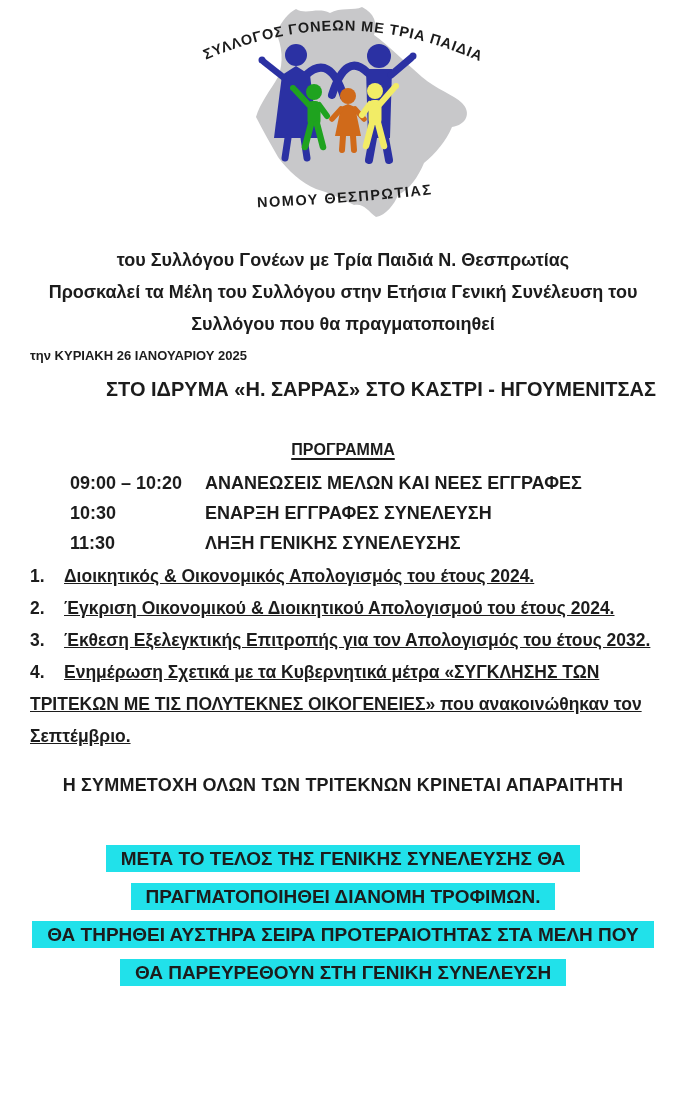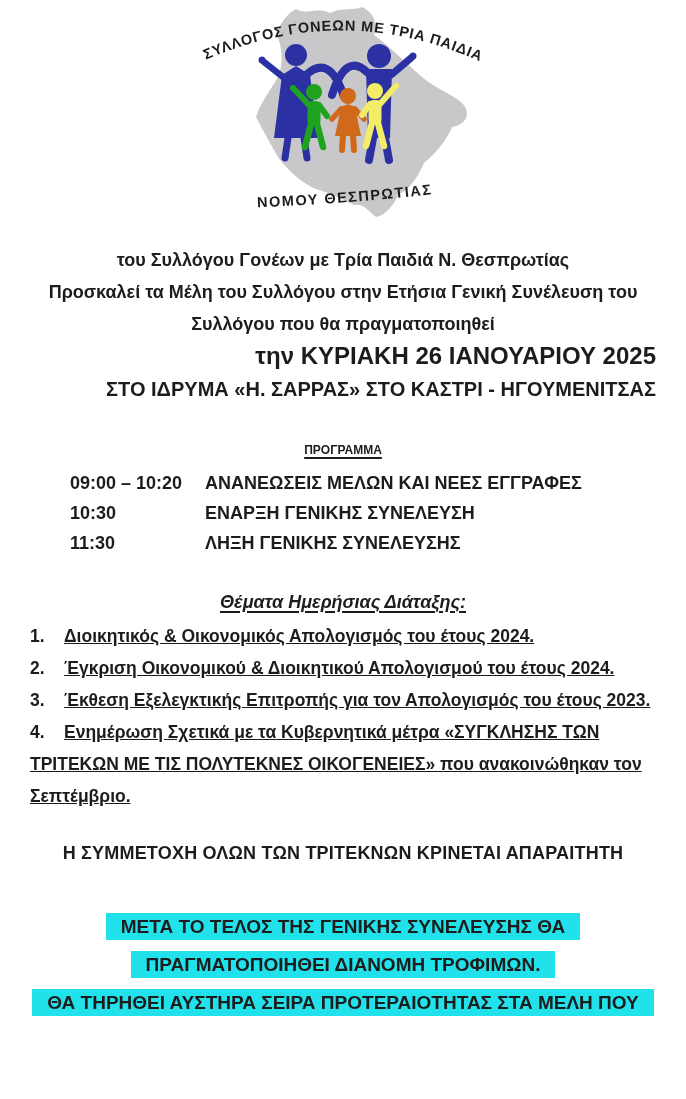--- a/index.html
+++ b/index.html
@@ -12,42 +12,42 @@
     overflow: hidden;
     font-family: "Liberation Sans", sans-serif;
     font-weight: bold;
     color: #1c1c1c;
   }
   .logo-wrap { display: flex; justify-content: center; padding-top: 5px; height: 212px; }
   .content { padding: 0 30px; }
 
   .intro { margin-top: 27px; }
   .intro-line { font-size: 18px; line-height: 32px; text-align: center; white-space: nowrap; }
-  .date-line  { font-size: 24px; line-height: 32px; text-align: right; white-space: nowrap; }
+  .date-line  { font-size: 13px; line-height: 32px; text-align: left; white-space: nowrap; }
   .venue-line { font-size: 20px; line-height: 34px; text-align: right; white-space: nowrap; }
 
   .program-title {
-    margin-top: 28px; font-size: 12px; line-height: 32px; text-align: center;
+    margin-top: 28px; font-size: 16px; line-height: 32px; text-align: center;
     text-decoration: underline; text-decoration-thickness: 2px; text-underline-offset: 3px;
   }
   .program-rows { margin-top: 2px; margin-left: 40px; }
   .program-row { display: flex; font-size: 18px; line-height: 30px; }
   .program-time { width: 135px; flex: none; }
   .program-activity { flex: 1; white-space: nowrap; }
 
   .agenda-title {
     margin-top: 28px; font-size: 18px; line-height: 32px; text-align: center; font-style: italic;
     text-decoration: underline; text-decoration-thickness: 2px; text-underline-offset: 3px;
   }
   .agenda-items { margin-top: 2px; text-decoration: underline; }
   .agenda-item { font-size: 17.5px; line-height: 32px; }
   .agenda-item.single { white-space: nowrap; }
   .agenda-num { display: inline-block; min-width: 34px; }
 
-  .notice { margin-top: 26px; font-size: 18px; line-height: 30px; text-align: center; white-space: nowrap; letter-spacing: 0.2px; }
+  .notice { margin-top: 18px; font-size: 18px; line-height: 30px; text-align: center; white-space: nowrap; letter-spacing: 0.2px; }
 
   .highlights { margin-top: 40px; }
   .hl-line { line-height: 37px; text-align: center; white-space: nowrap; }
   .hl { background: var(--hl, #21e1ea); padding: 3px 15px; font-size: 19px; }
 
   .logo-arc-text { font-family: "Liberation Sans", sans-serif; font-weight: bold; fill: #1b1b1b; }
   .arc-top { font-size: 14.5px; letter-spacing: 0.8px; }
   .arc-bottom { font-size: 14.5px; letter-spacing: 1.5px; }
 </style>
 </head>
@@ -157,46 +157,46 @@
     </div>
 
     <div class="program-title">ΠΡΟΓΡΑΜΜΑ</div>
     <div class="program-rows">
       <div class="program-row">
         <span class="program-time">09:00 – 10:20</span>
         <span class="program-activity">ΑΝΑΝΕΩΣΕΙΣ ΜΕΛΩΝ ΚΑΙ ΝΕΕΣ ΕΓΓΡΑΦΕΣ</span>
       </div>
       <div class="program-row">
         <span class="program-time">10:30</span>
-        <span class="program-activity">ΕΝΑΡΞΗ ΓΕΝΙΚΗΣ ΣΥΝΕΛΕΥΣΗ</span>
+        <span class="program-activity">ΕΝΑΡΞΗ ΕΓΓΡΑΦΕΣ ΣΥΝΕΛΕΥΣΗ</span>
       </div>
       <div class="program-row">
         <span class="program-time">11:30</span>
         <span class="program-activity">ΛΗΞΗ ΓΕΝΙΚΗΣ ΣΥΝΕΛΕΥΣΗΣ</span>
       </div>
     </div>
 
-    <div class="agenda-title">Θέματα Ημερήσιας Διάταξης:</div>
     <div class="agenda-items">
       <div class="agenda-item single">
         <span class="agenda-num">1.</span><span>Διοικητικός &amp; Οικονομικός Απολογισμός του έτους 2024.</span>
       </div>
       <div class="agenda-item single">
         <span class="agenda-num">2.</span><span>Έγκριση Οικονομικού &amp; Διοικητικού Απολογισμού του έτους 2024.</span>
       </div>
       <div class="agenda-item single">
-        <span class="agenda-num">3.</span><span>Έκθεση Εξελεγκτικής Επιτροπής για τον Απολογισμός του έτους 2023.</span>
+        <span class="agenda-num">3.</span><span>Έκθεση Εξελεγκτικής Επιτροπής για τον Απολογισμός του έτους 2032.</span>
       </div>
       <div class="agenda-item">
         <span class="agenda-num">4.</span><span>Ενημέρωση Σχετικά με τα Κυβερνητικά μέτρα «ΣΥΓΚΛΗΣΗΣ ΤΩΝ ΤΡΙΤΕΚΩΝ ΜΕ ΤΙΣ ΠΟΛΥΤΕΚΝΕΣ ΟΙΚΟΓΕΝΕΙΕΣ» που ανακοινώθηκαν τον Σεπτέμβριο.</span>
       </div>
     </div>
 
     <div class="notice">Η ΣΥΜΜΕΤΟΧΗ ΟΛΩΝ ΤΩΝ ΤΡΙΤΕΚΝΩΝ ΚΡΙΝΕΤΑΙ ΑΠΑΡΑΙΤΗΤΗ</div>
 
     <div class="highlights">
       <div class="hl-line"><span class="hl">ΜΕΤΑ ΤΟ ΤΕΛΟΣ ΤΗΣ ΓΕΝΙΚΗΣ ΣΥΝΕΛΕΥΣΗΣ ΘΑ</span></div>
       <div class="hl-line"><span class="hl">ΠΡΑΓΜΑΤΟΠΟΙΗΘΕΙ ΔΙΑΝΟΜΗ ΤΡΟΦΙΜΩΝ.</span></div>
       <div class="hl-line"><span class="hl">ΘΑ ΤΗΡΗΘΕΙ ΑΥΣΤΗΡΑ ΣΕΙΡΑ ΠΡΟΤΕΡΑΙΟΤΗΤΑΣ ΣΤΑ ΜΕΛΗ ΠΟΥ</span></div>
+      <div class="hl-line"><span class="hl">ΘΑ ΠΑΡΕΥΡΕΘΟΥΝ ΣΤΗ ΓΕΝΙΚΗ ΣΥΝΕΛΕΥΣΗ</span></div>
     </div>
 
   </div>
 </div>
 
 </body></html>

